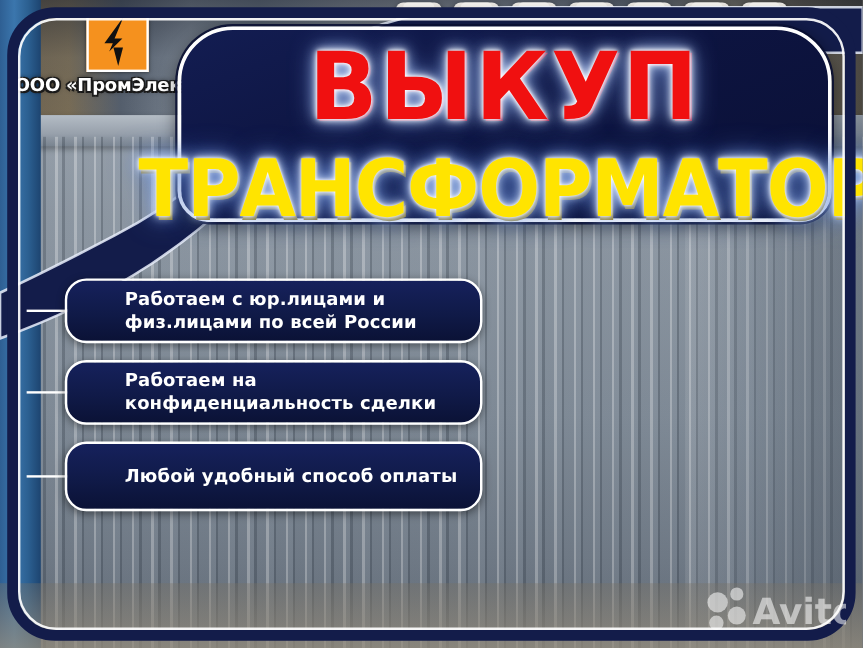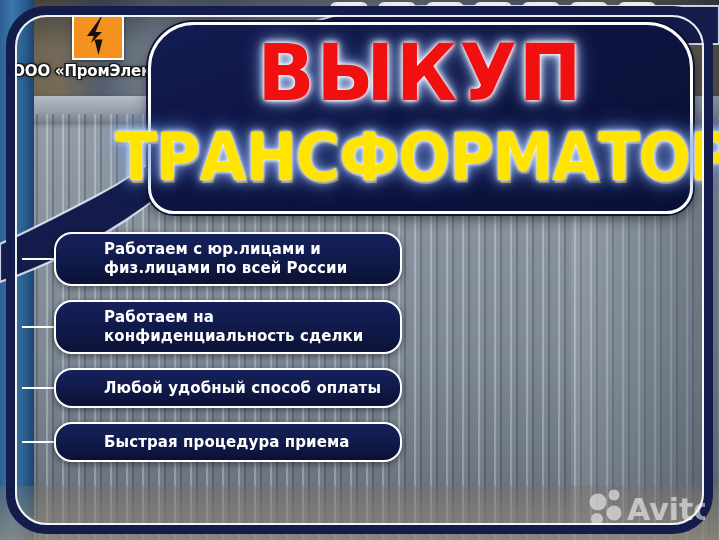--- a/index.html
+++ b/index.html
@@ -94,21 +94,21 @@
     box-sizing:border-box;
     pointer-events:none;
   }
 
   
   .swoosh{position:absolute;left:0;top:0;width:719px;height:320px;pointer-events:none;}
 
   
   .header-panel{
     position:absolute;
-    left:148px;top:22px;width:545px;height:192px;
+    left:148px;top:22px;width:545px;height:163px;
     background:linear-gradient(160deg,#131d52 0%,#0d1440 45%,#0a1036 100%);
     border:3px solid #ffffff;
     border-radius:46px 46px 26px 26px;
     box-shadow:0 0 0 2px rgba(10,16,50,.9), 0 4px 14px rgba(0,0,0,.55);
     box-sizing:border-box;
     overflow:visible;
   }
 
   .title-red{
     position:absolute;left:0;right:0;top:6px;
@@ -140,21 +140,21 @@
       0 0 26px #4a6fc0, 2px 3px 0 #9a7a00;
     white-space:nowrap;
     transform:scaleX(.92);
   }
 
   
   .bullets{position:absolute;left:22px;top:232px;width:380px;}
   .bullet{
     position:relative;
     margin-bottom:14px;
-    height:40px;
+    height:58px;
   }
   .bullet.two-line{height:54px;}
 
   .arrow{
     position:absolute;left:0;top:50%;transform:translateY(-50%);
     width:58px;height:16px;
   }
   .bullet-box{
     position:absolute;left:32px;right:0;top:0;bottom:0;
     background:linear-gradient(180deg,#16215c 0%,#101a48 55%,#0b1236 100%);
@@ -282,29 +282,20 @@
     <div class="bullet">
       <svg class="arrow" viewBox="0 0 58 16">
         <rect x="0" y="7" width="42" height="2" fill="#ffffff"></rect>
         <path d="M38 1 L57 8 L38 15 L44 8 Z" fill="#ffffff"></path>
       </svg>
       <div class="bullet-box">
         <span class="bullet-text">Любой удобный способ оплаты</span>
       </div>
     </div>
 
-    <div class="bullet">
-      <svg class="arrow" viewBox="0 0 58 16">
-        <rect x="0" y="7" width="42" height="2" fill="#ffffff"></rect>
-        <path d="M38 1 L57 8 L38 15 L44 8 Z" fill="#ffffff"></path>
-      </svg>
-      <div class="bullet-box">
-        <span class="bullet-text">Быстрая процедура приема</span>
-      </div>
-    </div>
 
   </div>
 
   <div class="frame"></div>
   <div class="frame-inner"></div>
 
   <svg class="avito" viewBox="0 0 118 44">
     <g>
       <circle cx="11" cy="16" r="8.5" fill="#ffffff"></circle>
       <circle cx="27" cy="9" r="5.5" fill="#ffffff"></circle>

